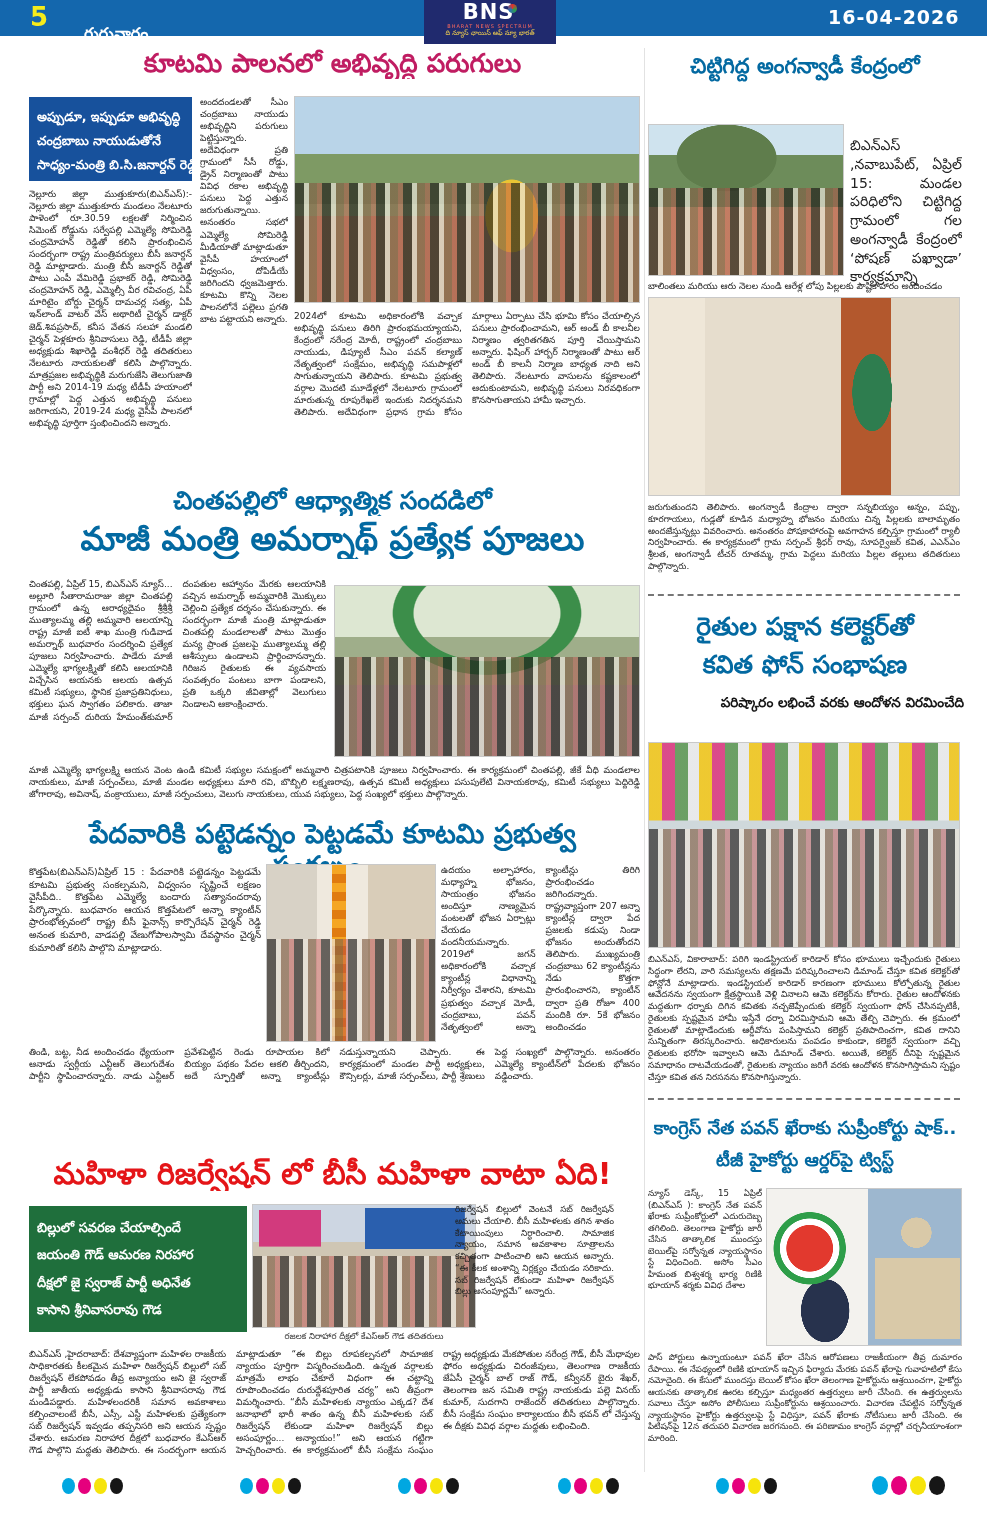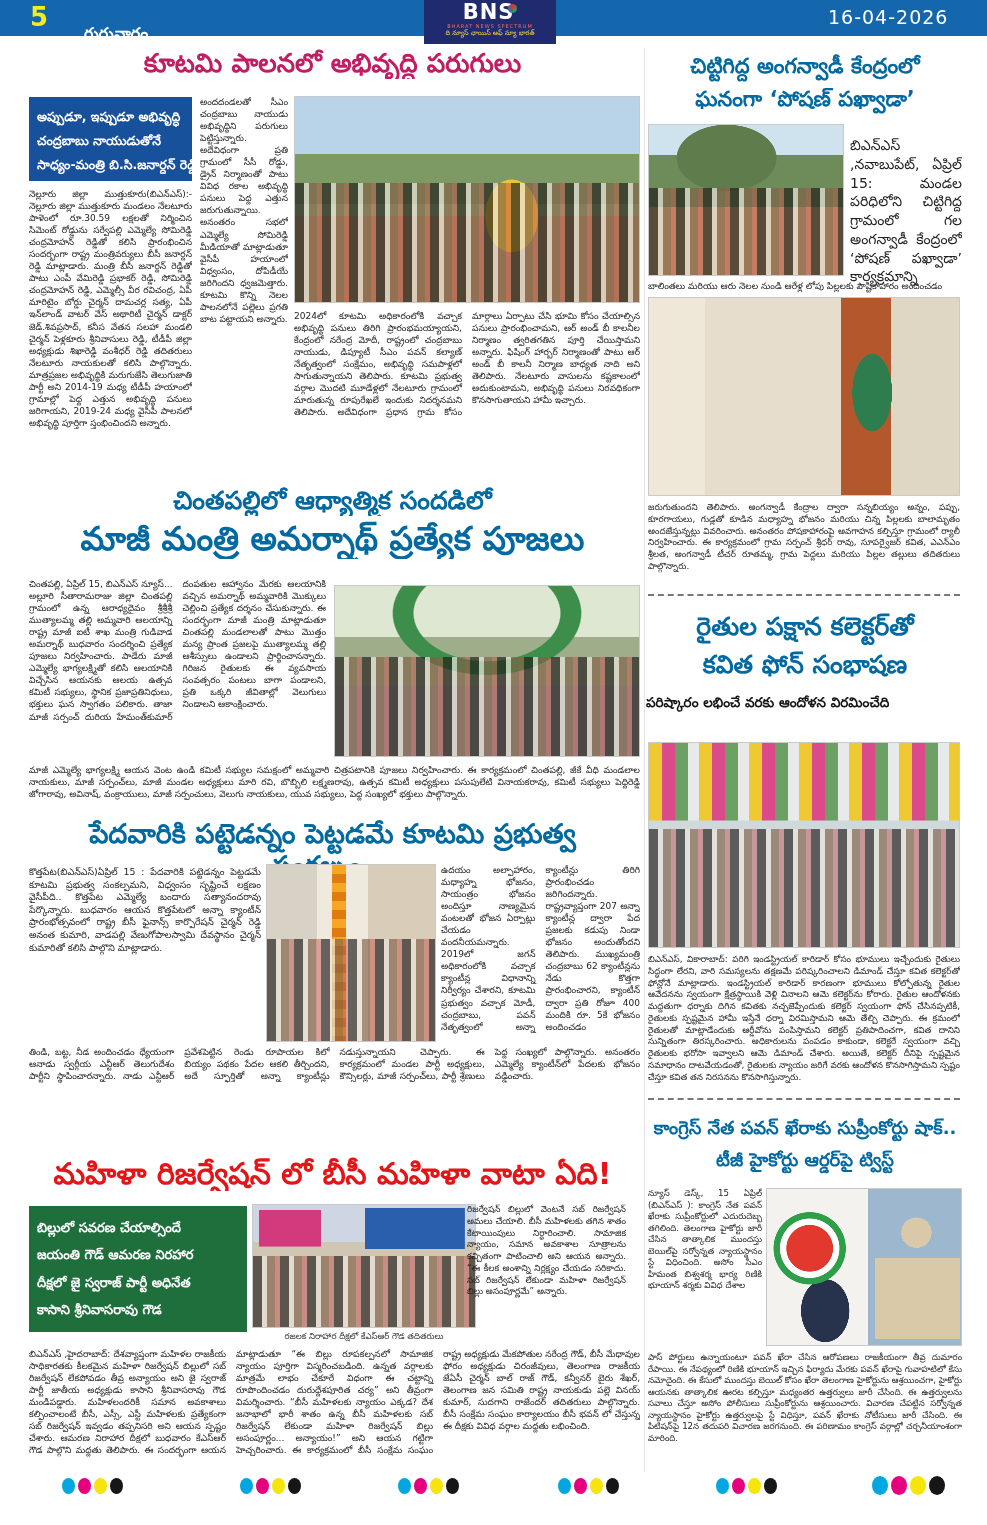--- a/index.html
+++ b/index.html
@@ -4,40 +4,40 @@
 <style>
   *{margin:0;padding:0;box-sizing:border-box}
   html,body{background:#fff}
   body{font-family:"DejaVu Sans","Liberation Sans",sans-serif;color:#1b1b1b}
   #page{position:relative;width:987px;height:1525px;background:#fff;overflow:hidden}
   .abs{position:absolute;overflow:hidden}
   
   #topbar{position:absolute;left:0;top:0;width:987px;height:36px;background:#1467ad}
   .pagenum{position:absolute;left:30px;top:2px;font-size:26px;font-weight:bold;color:#f6ec1b}
   .dayname{position:absolute;left:84px;top:24px;font-size:16px;font-weight:bold;color:#fff}
-  .dateline{position:absolute;left:828px;top:6px;font-size:19px;font-weight:normal;color:#fff;letter-spacing:1px}
+  .dateline{position:absolute;left:828px;top:6px;font-size:19px;font-weight:bold;color:#fff;letter-spacing:1px}
   #logobox{position:absolute;left:424px;top:0;width:132px;height:44px;background:#202a6e;text-align:center;padding-top:2px}
   .logoname{font-size:21px;font-weight:bold;color:#fff;letter-spacing:1px;line-height:20px}
   .logoswoosh{display:inline-block;width:9px;height:9px;border-radius:50%;margin-left:-6px;background:conic-gradient(#e4312b,#2e9e49,#2b6fb8,#e4312b);vertical-align:super}
   .logosub{font-size:5px;color:#ff6a5e;letter-spacing:1px;line-height:6px}
   .logotag{font-size:6.5px;color:#ffd94d;line-height:9px}
   
   .hl{font-weight:bold;text-align:center;line-height:1.18}
   .hl-magenta{color:#c01d62}
   .hl-red{color:#e41518}
   .hl-black{color:#0369a1}
   
   .infobox{color:#fff;font-weight:bold;padding:8px 8px;line-height:1.9;font-size:12.5px}
   .infobox div{white-space:nowrap}
   
   .bt{font-size:9px;line-height:1.34;text-align:justify;color:#222}
   .bt2{column-count:2;column-gap:10px}
   .bt3{column-count:3;column-gap:10px}
   .bt4{column-count:4;column-gap:10px}
-  .subhead{font-weight:bold;text-align:left;color:#151515;line-height:1.5}
+  .subhead{font-weight:bold;text-align:right;color:#151515;line-height:1.5}
   .caption{font-size:8.5px;color:#333;text-align:center}
   .dashsep{border-top:2px dashed #777;height:0}
   .vrule{position:absolute;width:1px;background:#e2e2e2}
   
   .photo{position:absolute;overflow:hidden;border:1px solid #c9c9c9}
   .crowd::after{content:"";position:absolute;left:0;right:0;bottom:0;height:58%;opacity:.82;
     background:repeating-linear-gradient(90deg, rgba(30,26,24,.8) 0 9px, rgba(235,228,218,.85) 9px 14px, rgba(130,95,70,.8) 14px 22px, rgba(190,70,70,.55) 22px 27px)}
   .ph-road{background:
     radial-gradient(58px 80px at 63% 58%, #e9c534 0 45%, rgba(233,197,52,0) 46%),
     linear-gradient(180deg,#b9d4e8 0 28%, #7e9a64 28% 52%, #97b27a 52% 58%, #b09468 58% 100%)}
@@ -120,26 +120,25 @@
 
   <div class="abs hl hl-red" style="left:25px;top:1156px;width:615px;font-size:30px">మహిళా రిజర్వేషన్ లో బీసీ మహిళా వాటా ఏది!</div>
   <div class="abs infobox" style="left:29px;top:1206px;width:218px;height:126px;background:#1f6f3c;font-size:13px;line-height:2.1">
     <div>బిల్లులో సవరణ చేయాల్సిందే</div>
     <div>జయంతి గౌడ్ ఆమరణ నిరహార</div>
     <div>దీక్షలో జై స్వరాజ్ పార్టీ అధినేత</div>
     <div>కాసాని శ్రీనివాసరావు గౌడ</div>
   </div>
   <div class="photo ph-dharna crowd" style="left:252px;top:1204px;width:224px;height:124px"></div>
   <div class="abs caption" style="left:252px;top:1331px;width:224px;height:12px">రజలక నిరాహార దీక్షలో కేఎస్ఆర్ గౌడ తదితరులు</div>
-  <div class="abs bt" style="left:467px;top:1204px;width:159px;height:140px;font-size:8.8px">రిజర్వేషన్ బిల్లులో వెంటనే సబ్ రిజర్వేషన్ అమలు చేయాలి. బీసీ మహిళలకు తగిన శాతం కేటాయింపులు నిర్ధారించాలి. సామాజిక న్యాయం, సమాన అవకాశాల సూత్రాలను కచ్చితంగా పాటించాలి అని ఆయన అన్నారు. “ఈ కీలక అంశాన్ని నిర్లక్ష్యం చేయడం సరికాదు. సబ్ రిజర్వేషన్ లేకుండా మహిళా రిజర్వేషన్ బిల్లు అసంపూర్ణమే” అన్నారు.</div>
+  <div class="abs bt" style="left:455px;top:1204px;width:159px;height:140px;font-size:8.8px">రిజర్వేషన్ బిల్లులో వెంటనే సబ్ రిజర్వేషన్ అమలు చేయాలి. బీసీ మహిళలకు తగిన శాతం కేటాయింపులు నిర్ధారించాలి. సామాజిక న్యాయం, సమాన అవకాశాల సూత్రాలను కచ్చితంగా పాటించాలి అని ఆయన అన్నారు. “ఈ కీలక అంశాన్ని నిర్లక్ష్యం చేయడం సరికాదు. సబ్ రిజర్వేషన్ లేకుండా మహిళా రిజర్వేషన్ బిల్లు అసంపూర్ణమే” అన్నారు.</div>
   <div class="abs bt bt3" style="left:29px;top:1348px;width:611px;height:122px">బిఎన్ఎస్ ,హైదరాబాద్: దేశవ్యాప్తంగా మహిళల రాజకీయ సాధికారతకు కీలకమైన మహిళా రిజర్వేషన్ బిల్లులో సబ్ రిజర్వేషన్ లేకపోవడం తీవ్ర అన్యాయం అని జై స్వరాజ్ పార్టీ జాతీయ అధ్యక్షుడు కాసాని శ్రీనివాసరావు గౌడ మండిపడ్డారు. మహిళలందరికీ సమాన అవకాశాలు కల్పించాలంటే బీసీ, ఎస్సీ, ఎస్టీ మహిళలకు ప్రత్యేకంగా సబ్ రిజర్వేషన్ ఇవ్వడం తప్పనిసరి అని ఆయన స్పష్టం చేశారు. ఆమరణ నిరాహార దీక్షలో బుధవారం కేఎస్ఆర్ గౌడ పాల్గొని మద్దతు తెలిపారు. ఈ సందర్భంగా ఆయన మాట్లాడుతూ “ఈ బిల్లు రూపకల్పనలో సామాజిక న్యాయం పూర్తిగా విస్మరించబడింది. ఉన్నత వర్గాలకు మాత్రమే లాభం చేకూరే విధంగా ఈ చట్టాన్ని రూపొందించడం దురుద్దేశపూరిత చర్య” అని తీవ్రంగా విమర్శించారు. “బీసీ మహిళలకు న్యాయం ఎక్కడ? దేశ జనాభాలో భారీ శాతం ఉన్న బీసీ మహిళలకు సబ్ రిజర్వేషన్ లేకుండా మహిళా రిజర్వేషన్ బిల్లు అసంపూర్ణం... అన్యాయం!” అని ఆయన గట్టిగా హెచ్చరించారు. ఈ కార్యక్రమంలో బీసీ సంక్షేమ సంఘం రాష్ట్ర అధ్యక్షుడు మేకపోతుల నరేంద్ర గౌడ్, బీసీ మేధావుల ఫోరం అధ్యక్షుడు చిరంజీవులు, తెలంగాణ రాజకీయ జేఏసీ చైర్మన్ బాల్ రాజ్ గౌడ్, కన్వీనర్ బైరు శేఖర్, తెలంగాణ జన సమితి రాష్ట్ర నాయకుడు పల్లె వినయ్ కుమార్, సుదగాని రాజేందర్ తదితరులు పాల్గొన్నారు. బీసీ సంక్షేమ సంఘం కార్యాలయం బీసీ భవన్ లో చేస్తున్న ఈ దీక్షకు వివిధ వర్గాల మద్దతు లభించింది.</div>
 
   <div class="abs hl hl-black" style="left:646px;top:50px;width:318px;font-size:21px;line-height:1.55">
     <div>చిట్టిగిద్ద అంగన్వాడీ కేంద్రంలో</div>
-    <div>ఘనంగా ‘పోషణ్ పఖ్వాడా’</div>
   </div>
   <div class="photo ph-ext crowd" style="left:648px;top:124px;width:196px;height:152px"></div>
   <div class="abs bt" style="left:850px;top:136px;width:112px;height:152px;font-size:14px">బిఎన్ఎస్ ,నవాబుపేట్, ఏప్రిల్ 15: మండల పరిధిలోని చిట్టిగిద్ద గ్రామంలో గల అంగన్వాడీ కేంద్రంలో ‘పోషణ్ పఖ్వాడా’ కార్యక్రమాన్ని బుధవారం ఘనంగా నిర్వహించారు. ఈ సందర్భంగా అంగన్వాడీ టీచర్ హంసవేణి మాట్లాడుతూ కేంద్ర ప్రభుత్వం చేపట్టిన పోషణ్ అభియాన్ పథకంలో భాగంగా గర్భిణీలు,</div>
   <div class="abs bt" style="left:648px;top:280px;width:314px;height:13px">బాలింతలు మరియు ఆరు నెలల నుండి ఆరేళ్ల లోపు పిల్లలకు పౌష్టికాహారం అందించడం</div>
   <div class="photo ph-int" style="left:648px;top:297px;width:312px;height:199px"></div>
   <div class="abs bt" style="left:648px;top:502px;width:312px;height:86px;font-size:8.8px">జరుగుతుందని తెలిపారు. అంగన్వాడీ కేంద్రాల ద్వారా సన్నబియ్యం అన్నం, పప్పు, కూరగాయలు, గుడ్లతో కూడిన మధ్యాహ్న భోజనం మరియు చిన్న పిల్లలకు బాలామృతం అందజేస్తున్నట్లు వివరించారు. అనంతరం పోషకాహారంపై అవగాహన కల్పిస్తూ గ్రామంలో ర్యాలీ నిర్వహించారు. ఈ కార్యక్రమంలో గ్రామ సర్పంచ్ శ్రీధర్ రావు, సూపర్వైజర్ కవిత, ఎఎన్ఎం శ్రీలత, అంగన్వాడీ టీచర్ రూతమ్మ, గ్రామ పెద్దలు మరియు పిల్లల తల్లులు తదితరులు పాల్గొన్నారు.</div>
   <div class="abs dashsep" style="left:648px;top:594px;width:312px"></div>
 
   <div class="abs hl hl-black" style="left:646px;top:608px;width:318px;font-size:25px;line-height:1.5">
     <div>రైతుల పక్షాన కలెక్టర్‌తో</div>

